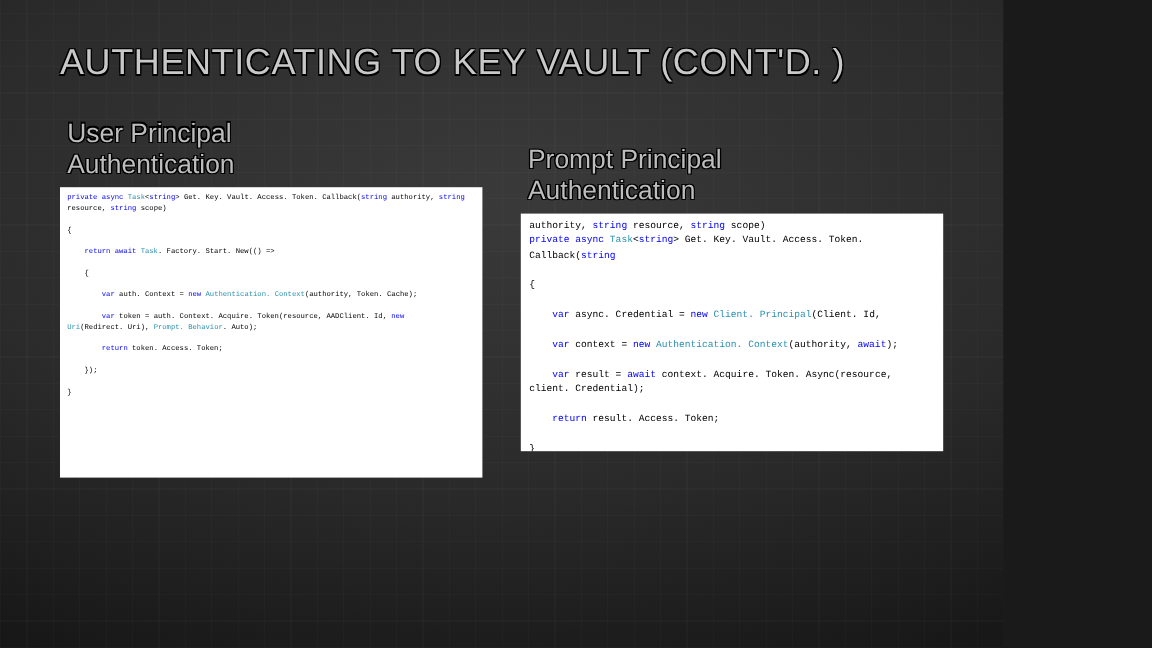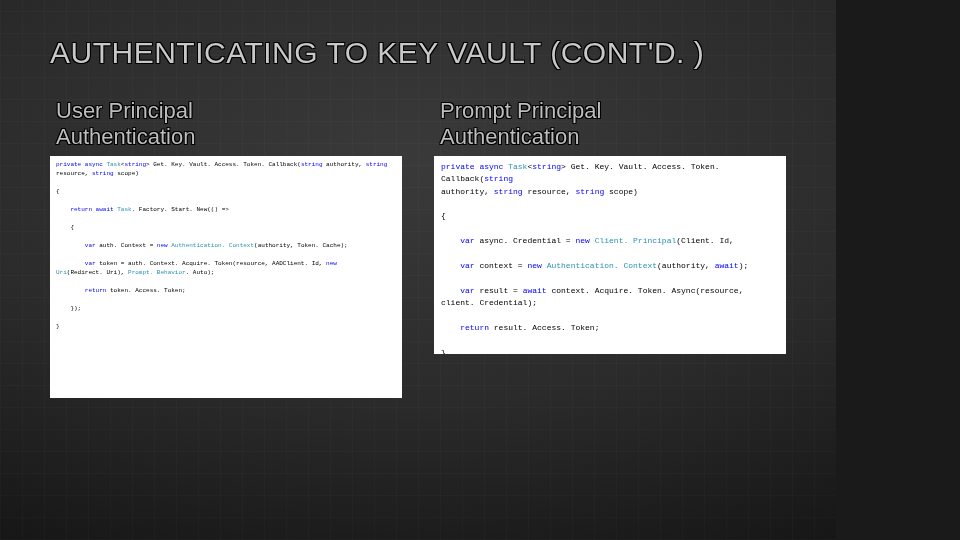--- a/index.html
+++ b/index.html
@@ -35,20 +35,21 @@
     text-shadow:
       1px 1px 0 #000,
       -1px -1px 0 #000,
       1px -1px 0 #000,
       -1px 1px 0 #000;
     margin: 0 0 28px 0;
   }
   .cols {
     display: flex;
     gap: 32px;
+    align-items: center;
   }
   .col {
     flex: 1;
     min-width: 0;
   }
   .subhead {
     font-size: 22px;
     font-weight: 400;
     line-height: 1.18;
     color: #bdbdbd;
@@ -107,22 +108,22 @@
 <div class="ln">}</div>
       </div>
     </div>
 
     <div class="col">
       <div class="subhead">
         <span>Prompt  Principal</span><br>
         <span>Authentication</span>
       </div>
       <div class="code-box right">
+<div class="ln"><span>authority, </span><span class="kw">string</span><span> resource, </span><span class="kw">string</span><span> scope)</span></div>
 <div class="ln"><span class="kw">private async </span><span class="typ">Task</span><span>&lt;</span><span class="kw">string</span><span>&gt; </span><span>Get. Key. Vault. Access. Token. Callback(</span><span class="kw">string</span></div>
-<div class="ln"><span>authority, </span><span class="kw">string</span><span> resource, </span><span class="kw">string</span><span> scope)</span></div>
 <div class="ln">&nbsp;</div>
 <div class="ln">{</div>
 <div class="ln">&nbsp;</div>
 <div class="ln">&nbsp;&nbsp;&nbsp;&nbsp;<span class="kw">var</span><span> async. Credential = </span><span class="kw">new </span><span class="typ">Client. Principal</span><span>(Client. Id,</span></div>
 <div class="ln">&nbsp;</div>
 <div class="ln">&nbsp;&nbsp;&nbsp;&nbsp;<span class="kw">var</span><span> context = </span><span class="kw">new </span><span class="typ">Authentication. Context</span><span>(authority, </span><span class="kw">await</span><span>);</span></div>
 <div class="ln">&nbsp;</div>
 <div class="ln">&nbsp;&nbsp;&nbsp;&nbsp;<span class="kw">var</span><span> result = </span><span class="kw">await</span><span> context. Acquire. Token. Async(resource,</span></div>
 <div class="ln"><span>client. Credential);</span></div>
 <div class="ln">&nbsp;</div>

